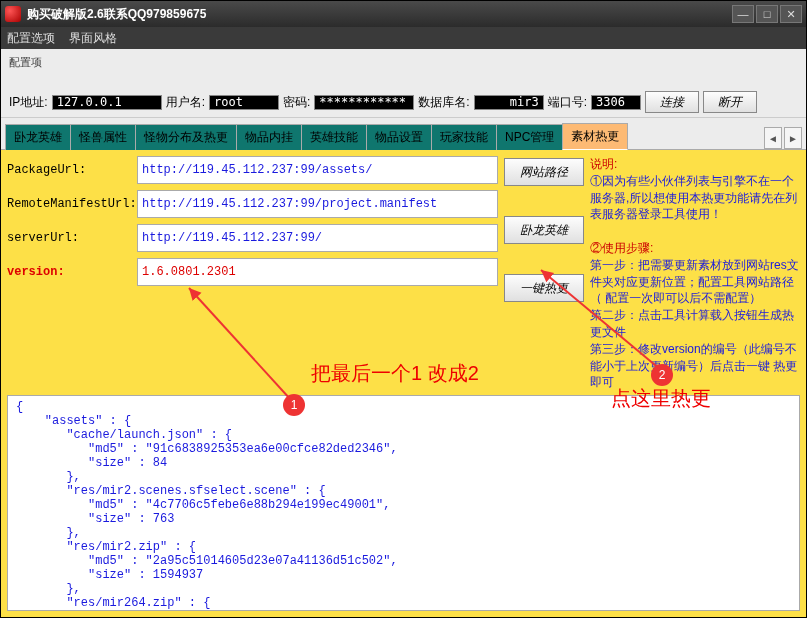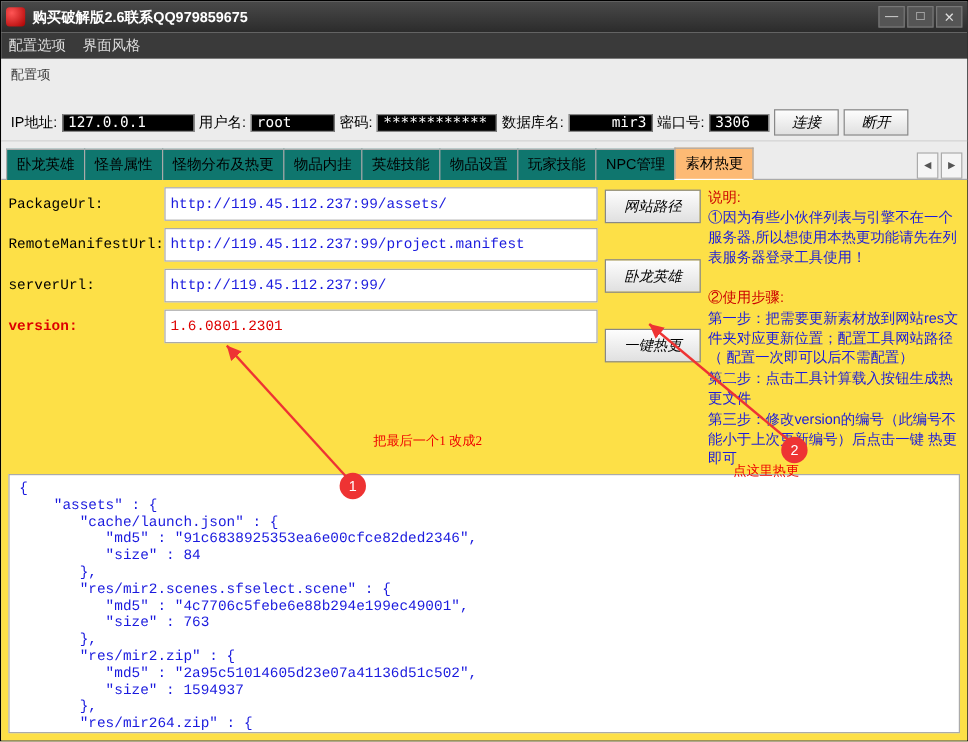--- a/index.html
+++ b/index.html
@@ -27,21 +27,21 @@
   .form-left { flex: 1; }
   .form-row { display: flex; align-items: center; margin-bottom: 6px; }
   .form-row .lbl { width: 130px; font-family: "Courier New", monospace; font-size: 12px; color: #000; }
   .form-row .lbl.red { color: #d00; font-weight: bold; }
   .form-row input { flex: 1; height: 28px; border: 1px solid #aaa; padding: 0 4px; font-family: "Courier New", monospace; font-size: 12px; color: #1a1ade; }
   .form-mid { width: 80px; display: flex; flex-direction: column; gap: 6px; padding-top: 2px; }
   .form-mid .btn { width: 100%; height: 28px; }
   .form-right { width: 210px; font-size: 12px; color: #1a1ade; line-height: 1.4; }
   .form-right .hdr { color: #c00; }
   .jsonbox { flex: 1; border: 1px solid #aaa; background: #fff; margin-top: 4px; padding: 4px 8px; font-family: "Courier New", monospace; font-size: 12px; color: #1a1ade; white-space: pre; overflow: hidden; position: relative; }
-  .annotation-text { position: absolute; color: #e00; font-size: 11px; font-family: Liberation Serif, serif; z-index: 10; }
+  .annotation-text { position: absolute; color: #e00; font-size: 20px; font-family: Liberation Sans, sans-serif; z-index: 10; }
   .bubble { position: absolute; width: 22px; height: 22px; border-radius: 50%; background: #e33; color: #fff; display: flex; align-items: center; justify-content: center; font-size: 12px; z-index: 10; }
   svg.arrow { position: absolute; z-index: 9; pointer-events: none; }
 </style>
 </head>
 <body>
 
 <div class="window">
   <div class="titlebar">
     <div class="icon"></div>
     <div class="title">购买破解版2.6联系QQ979859675</div>

